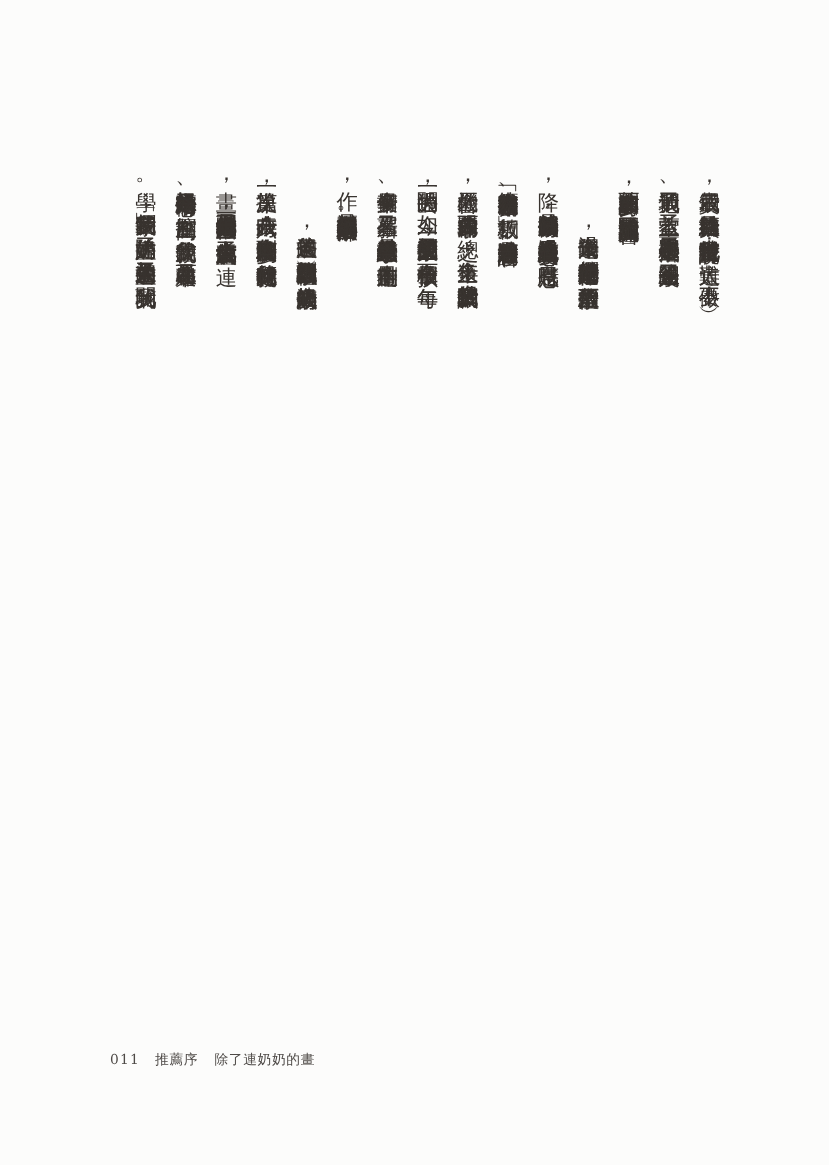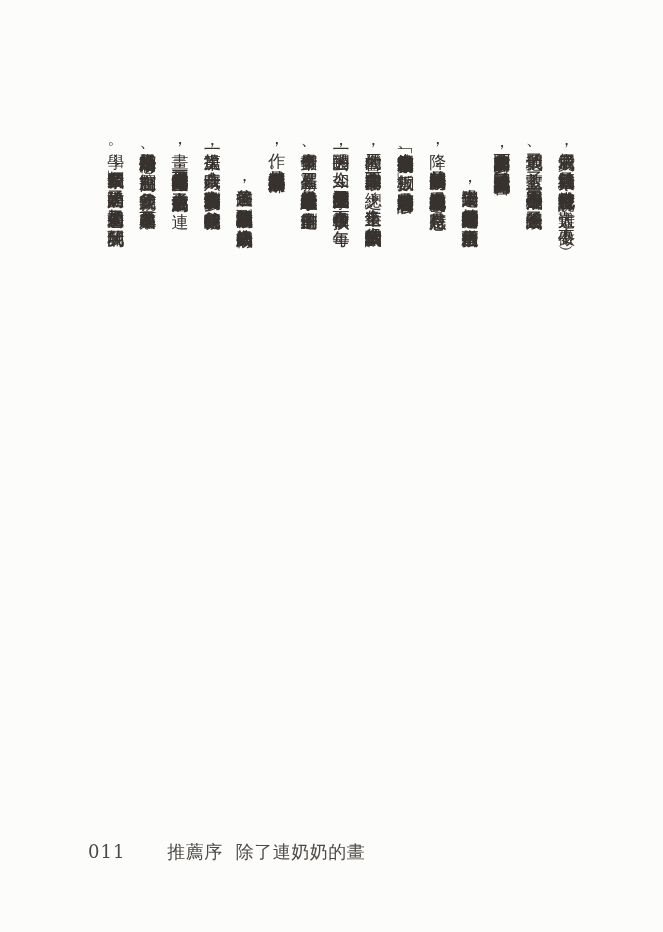--- a/index.html
+++ b/index.html
@@ -37,28 +37,28 @@
   .tcol.indent {
     padding-top: 36px;
   }
   .footer {
     position: absolute;
     left: 88px;
     top: 840px;
     display: flex;
     align-items: baseline;
     color: #4e4a47;
-    font-size: 18px;
+    font-size: 11px;
     letter-spacing: 0.5px;
   }
   .footer .page-num {
     letter-spacing: 1px;
   }
   .footer .section {
-    margin-left: 42px;
+    margin-left: 12px;
   }
   .footer .title {
     margin-left: 13px;
   }
 </style>
 </head>
 <body>
 
 <div class="page">
 

